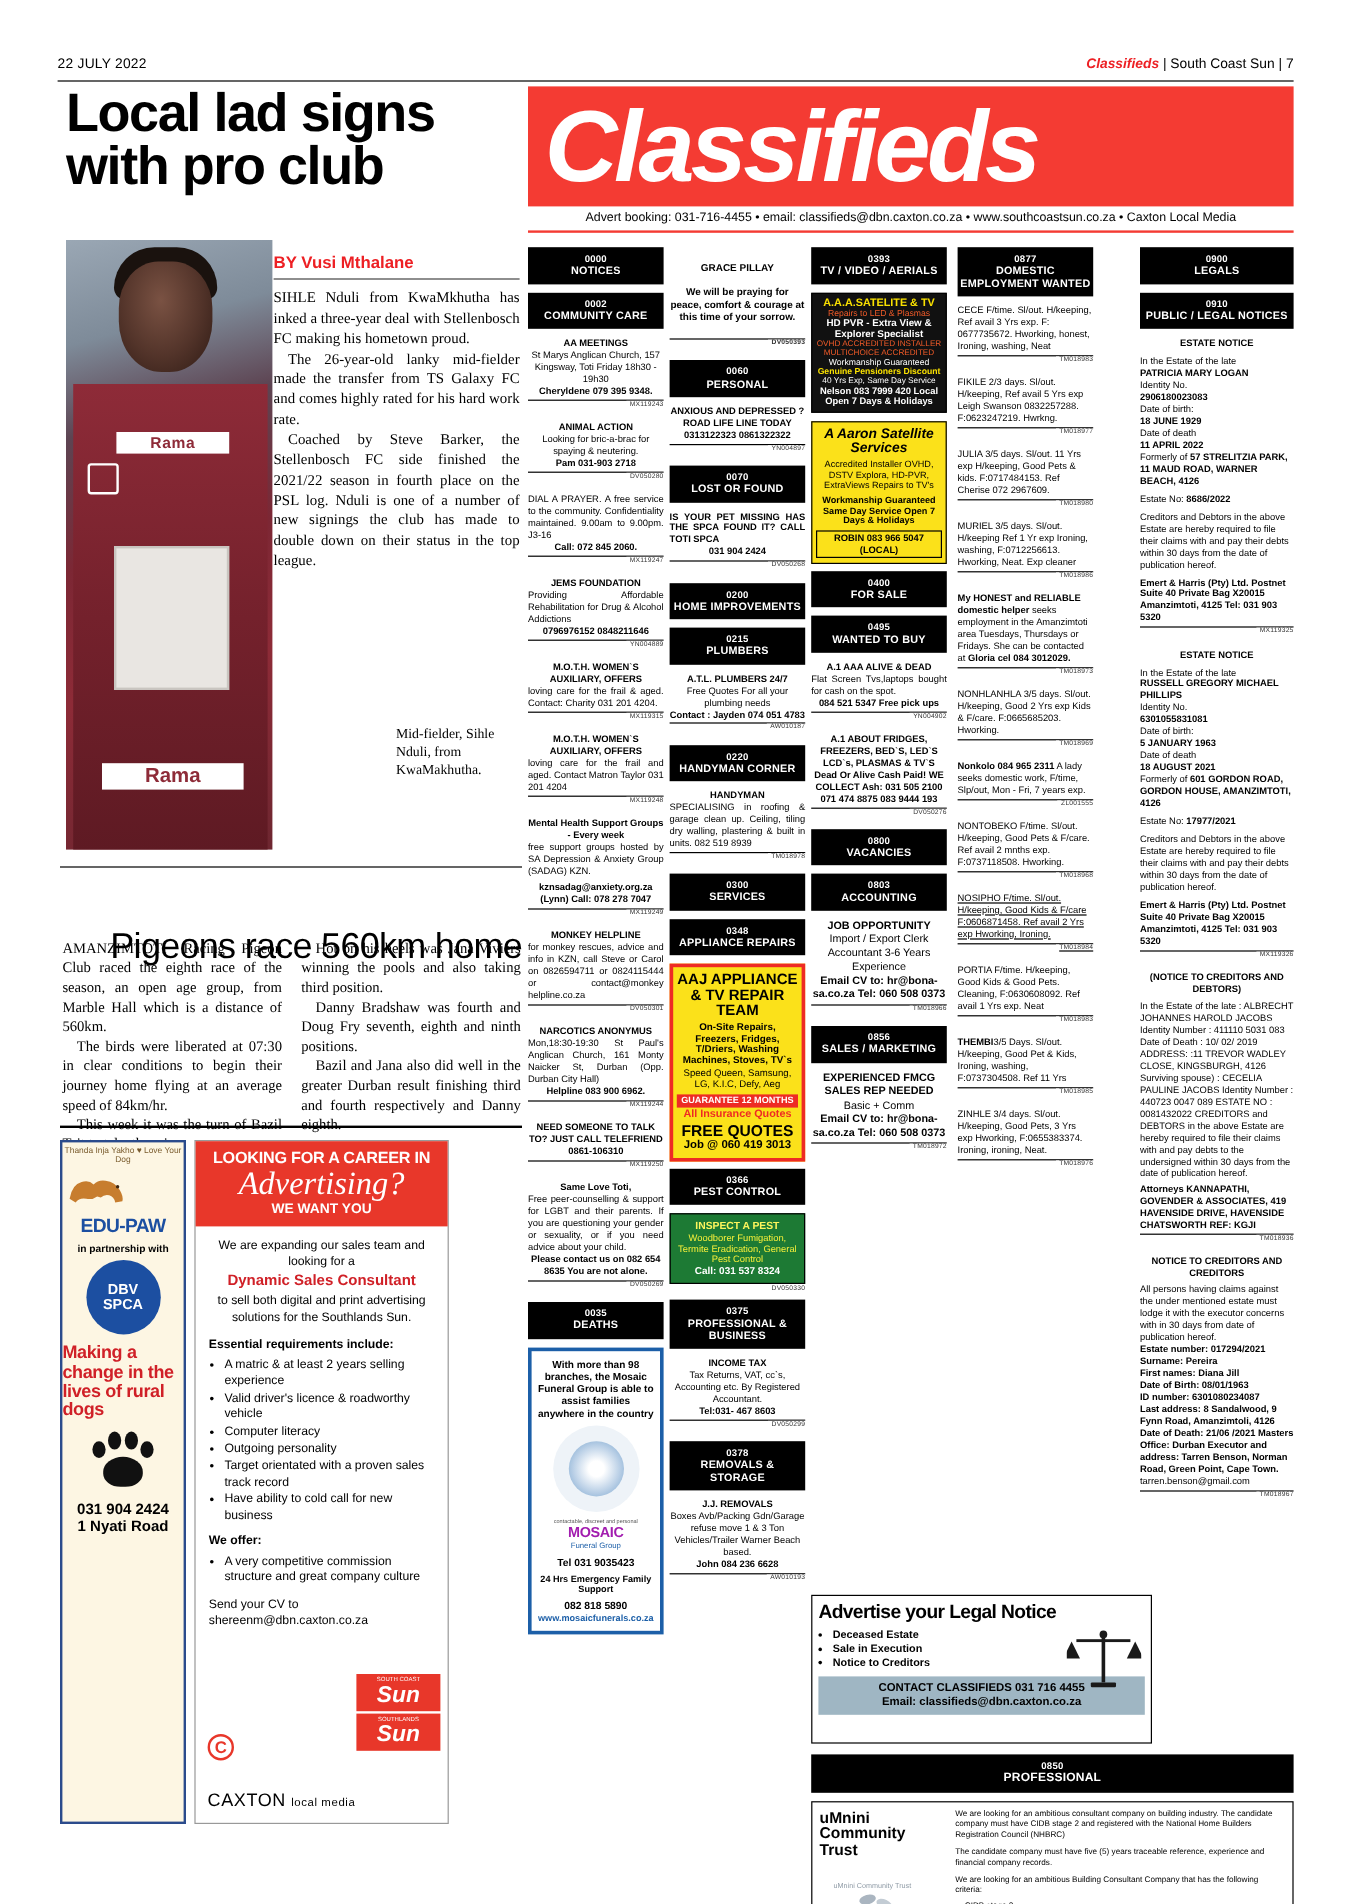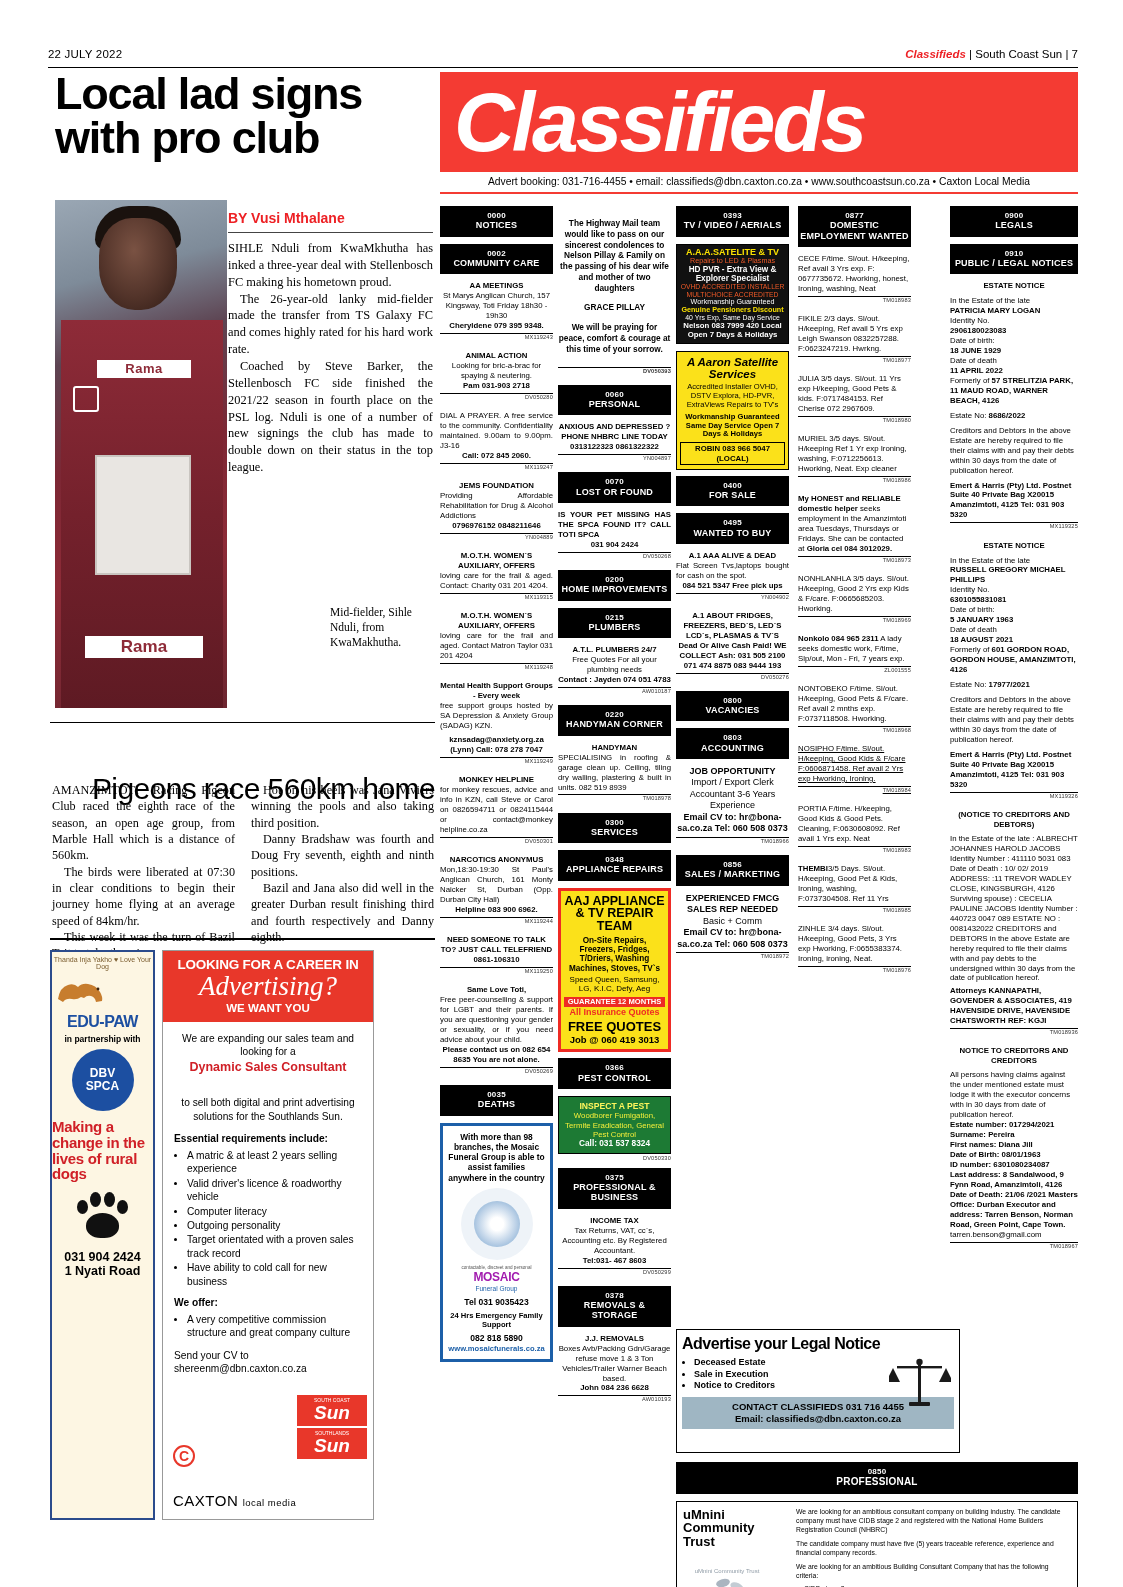--- a/index.html
+++ b/index.html
@@ -262,21 +262,21 @@
 
   <div class="careerad">
     <div class="career-hd">
       <div class="l1">LOOKING FOR A CAREER IN</div>
       <div class="l2">Advertising?</div>
       <div class="l3">WE WANT YOU</div>
     </div>
     <div class="career-body">
       <div class="ctr">We are expanding our sales team and looking for a</div>
       <div class="ctr dyn">Dynamic Sales Consultant</div>
-      <div class="ctr" style="margin-top:21px;">to sell both digital and print advertising solutions for the Southlands Sun.</div>
+      <div class="ctr" style="margin-top:3px;">to sell both digital and print advertising solutions for the Southlands Sun.</div>
       <div style="margin-top:9px;"><b>Essential requirements include:</b></div>
       <ul>
         <li>A matric &amp; at least 2 years selling experience</li>
         <li>Valid driver's licence &amp; roadworthy vehicle</li>
         <li>Computer literacy</li>
         <li>Outgoing personality</li>
         <li>Target orientated  with a proven sales track record</li>
         <li>Have ability to cold call for new business</li>
       </ul>
       <div style="margin-top:8px;"><b>We offer:</b></div>
@@ -396,32 +396,31 @@
         <div class="m-sub">Funeral Group</div>
         <div class="m-ph">Tel 031 9035423</div>
         <div class="m-ph" style="font-size:7.6px;">24 Hrs Emergency Family Support</div>
         <div class="m-ph">082 818 5890</div>
         <div class="m-web">www.mosaicfunerals.co.za</div>
       </div>
     </div>
 
     <div class="col c2">
       <div class="ad cond" style="margin-top:18px;">
-        <div>The Highway Mail team would like to pass on our sincerest condolences to Nelson Pillay &amp; Family on the passing of his dear wife and mother of two daughters</div>
         <div style="margin-top:9px;">GRACE PILLAY</div>
         <div style="margin-top:9px;">We will be praying for peace, comfort &amp; courage at this time of your sorrow.</div>
         <div class="code" style="margin-top:12px;"><span>DV050393</span></div>
       </div>
 
       <div class="cat">
         <span class="num">0060</span>
         <span>PERSONAL</span>
       </div>
       <div class="ad">
-        <span class="ttl">ANXIOUS AND DEPRESSED ?PHONE NHBRC LINE TODAY</span>
+        <span class="ttl">ANXIOUS AND DEPRESSED ?ROAD LIFE LINE TODAY</span>
         <span class="ctr" style="font-weight:bold">0313122323 0861322322</span>
         <div class="code"><span>YN004897</span></div>
       </div>
 
       <div class="cat">
         <span class="num">0070</span>
         <span>LOST OR FOUND</span>
       </div>
       <div class="ad">
         <span style="font-weight:bold">IS YOUR PET MISSING HAS THE SPCA FOUND IT? CALL TOTI SPCA</span>

